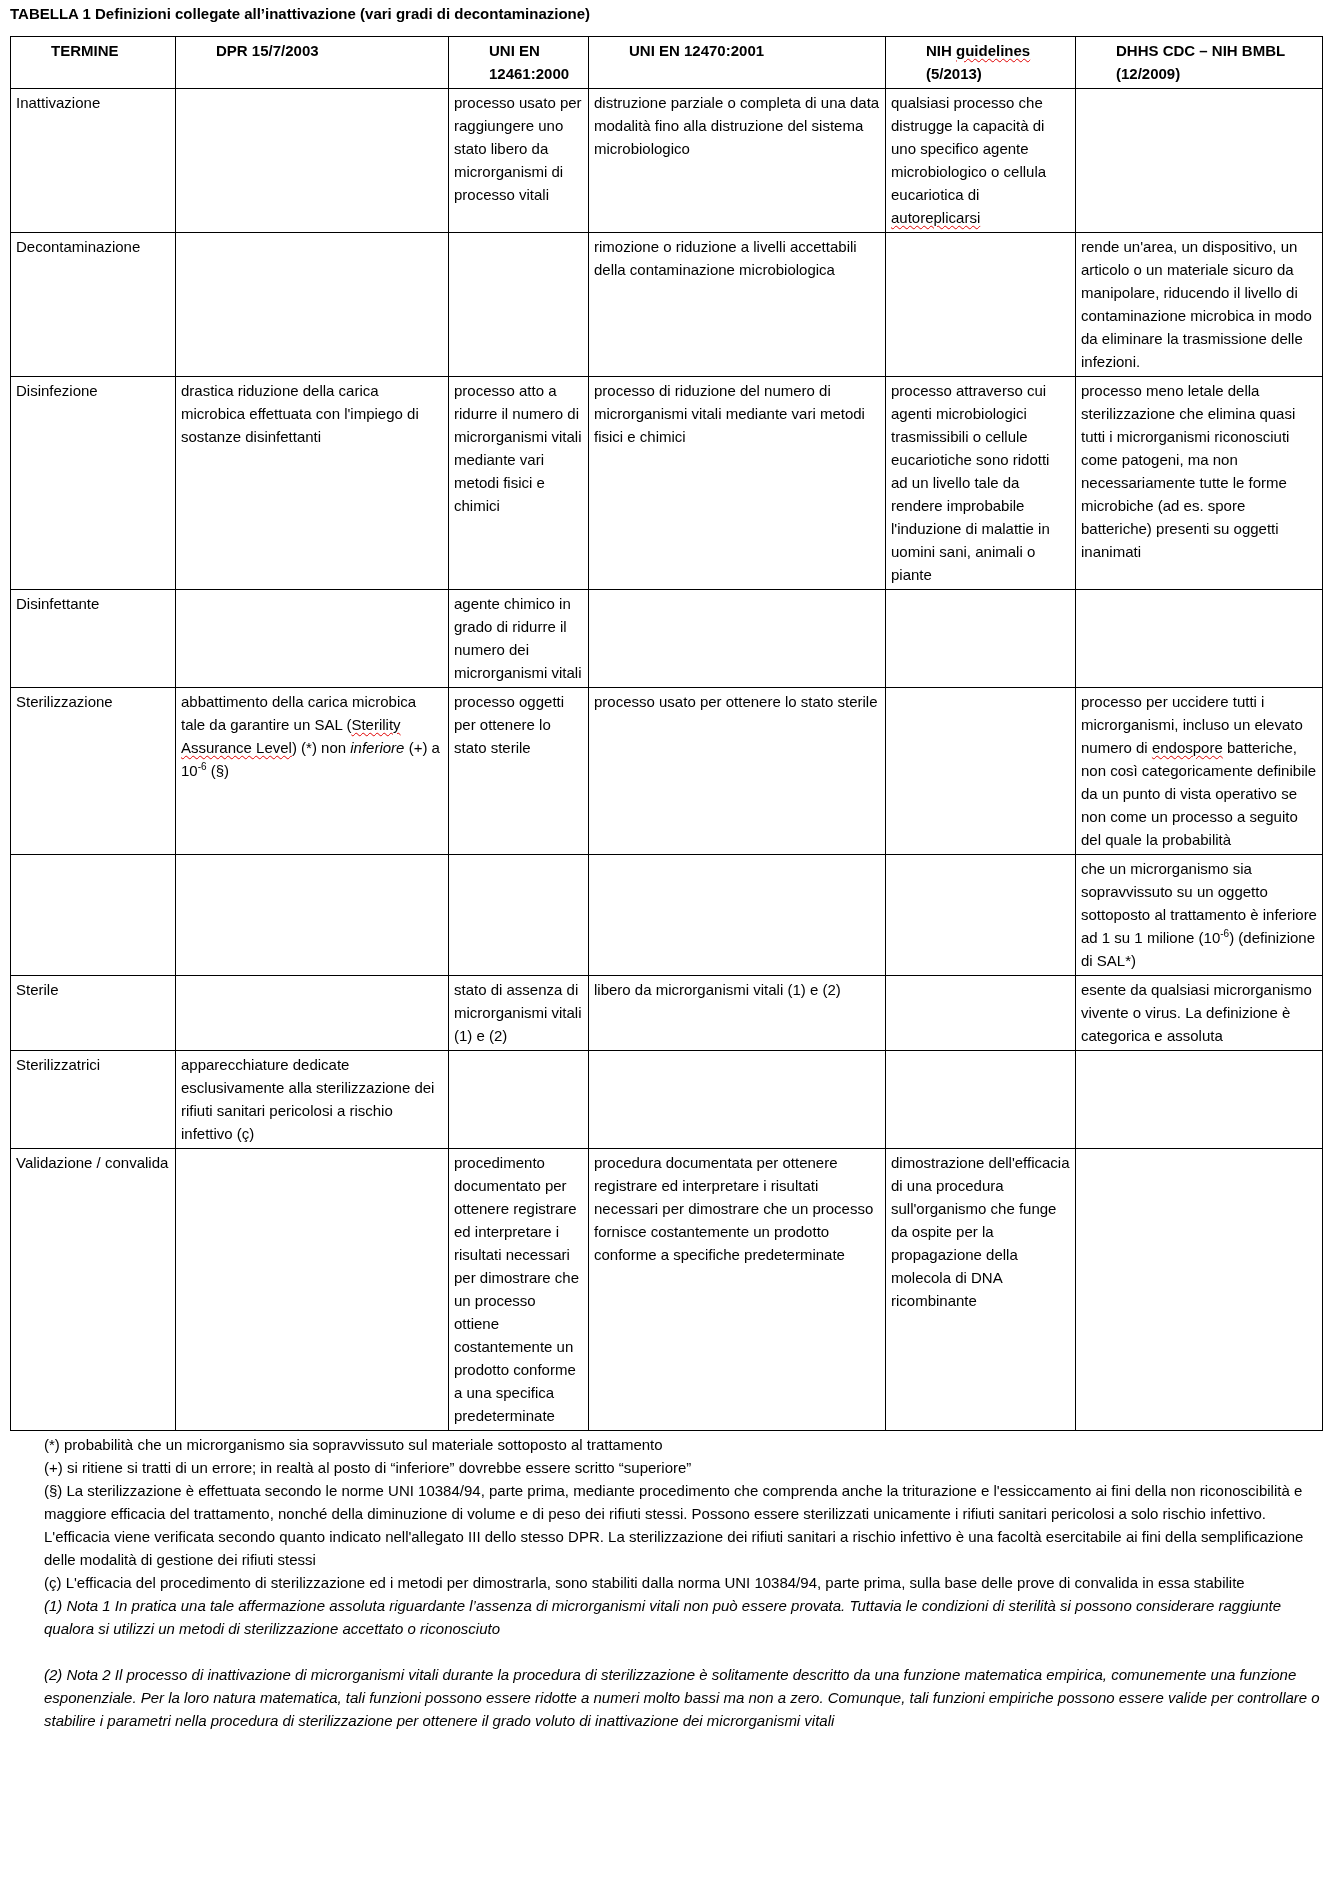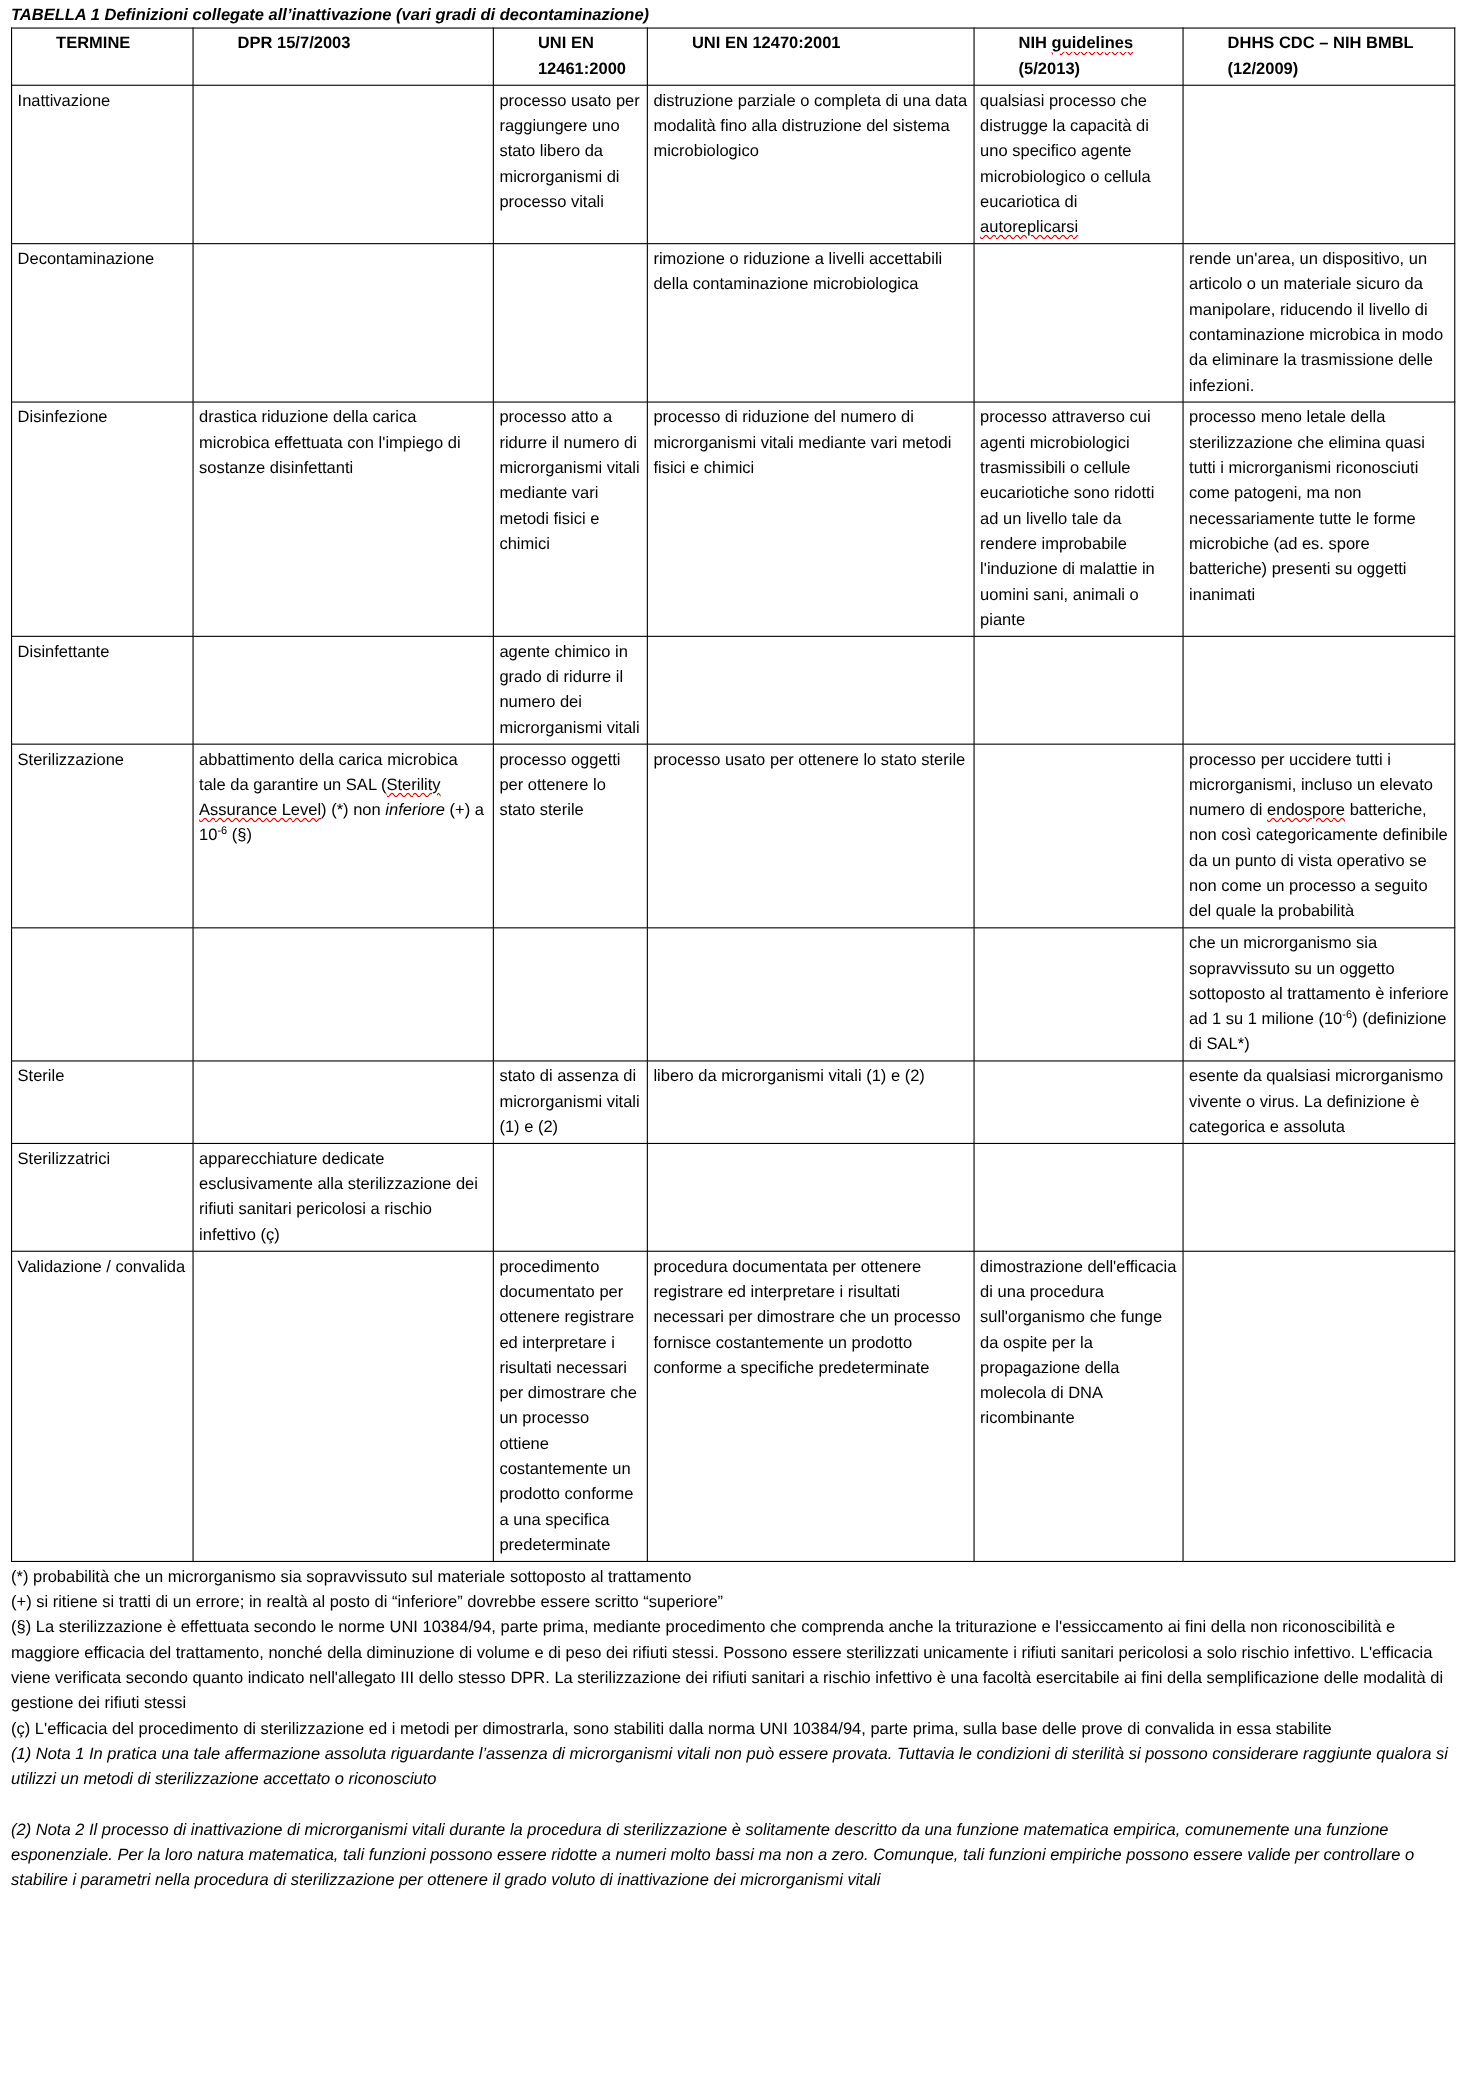--- a/index.html
+++ b/index.html
@@ -7,23 +7,22 @@
     width:1329px;
     color:#000;
     font-family:"Liberation Sans","DejaVu Sans",sans-serif;
     font-size:15px;
     line-height:23px;
     -webkit-font-smoothing:antialiased;
   }
   .page{padding:2px 7px 8px 10px;}
   .doc-title{
     font-weight:bold;
-    margin:0 0 0 0;
+    margin:0 0 11px 0;
     white-space:nowrap;
-    font-style:italic;
   }
   table.def-table{
     border-collapse:collapse;
     table-layout:fixed;
     width:1312px;
   }
   table.def-table th, table.def-table td{
     border:1.5px solid #000;
     vertical-align:top;
     text-align:left;
@@ -34,21 +33,21 @@
   table.def-table th{font-weight:bold;padding-left:40px;}
   .wavy{
     text-decoration:underline;
     text-decoration-style:wavy;
     text-decoration-color:var(--wavy,#e00000);
     text-decoration-thickness:1px;
     text-underline-offset:2px;
   }
   .it{font-style:italic;}
   sup{font-size:10px;line-height:0;vertical-align:super;}
-  .footnotes{margin-top:2px;}
+  .footnotes{margin-top:2px;margin-left:34px;}
   .footnotes > div{margin:0;}
   .footnotes .spacer{height:23px;}
 </style>
 </head>
 <body>
 
 <div class="page">
 
   <div class="doc-title">TABELLA 1 Definizioni collegate all’inattivazione (vari gradi di decontaminazione)</div>
 

